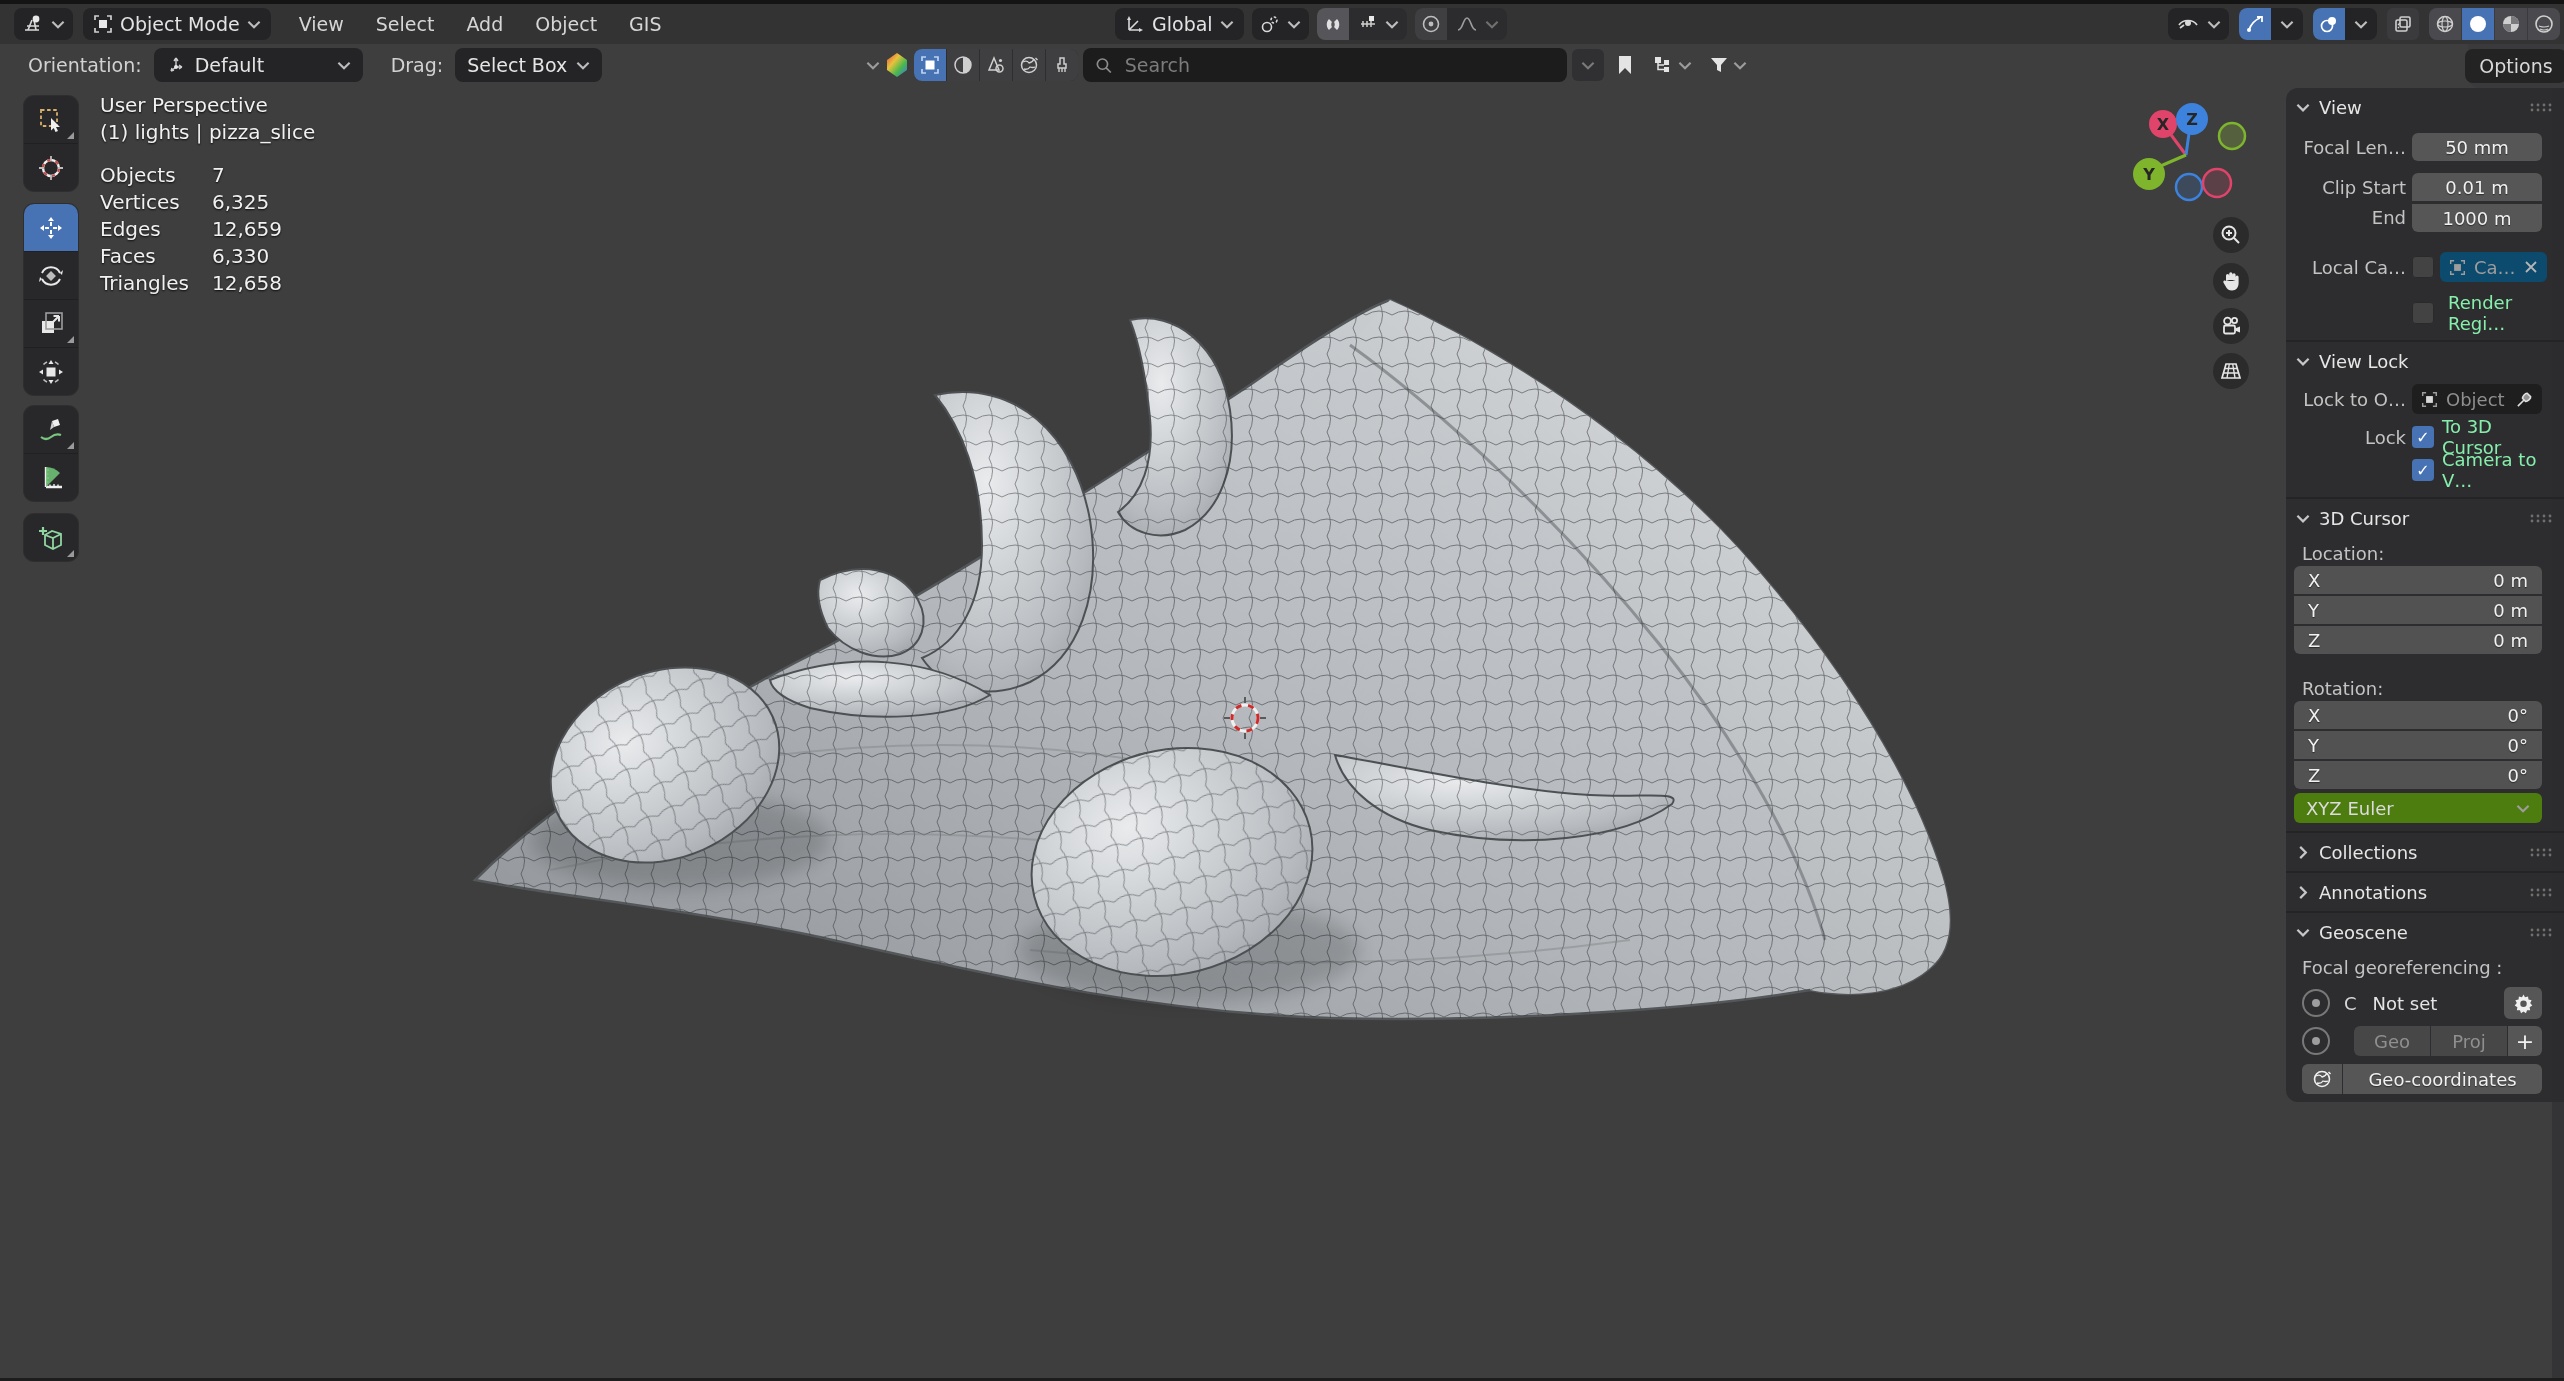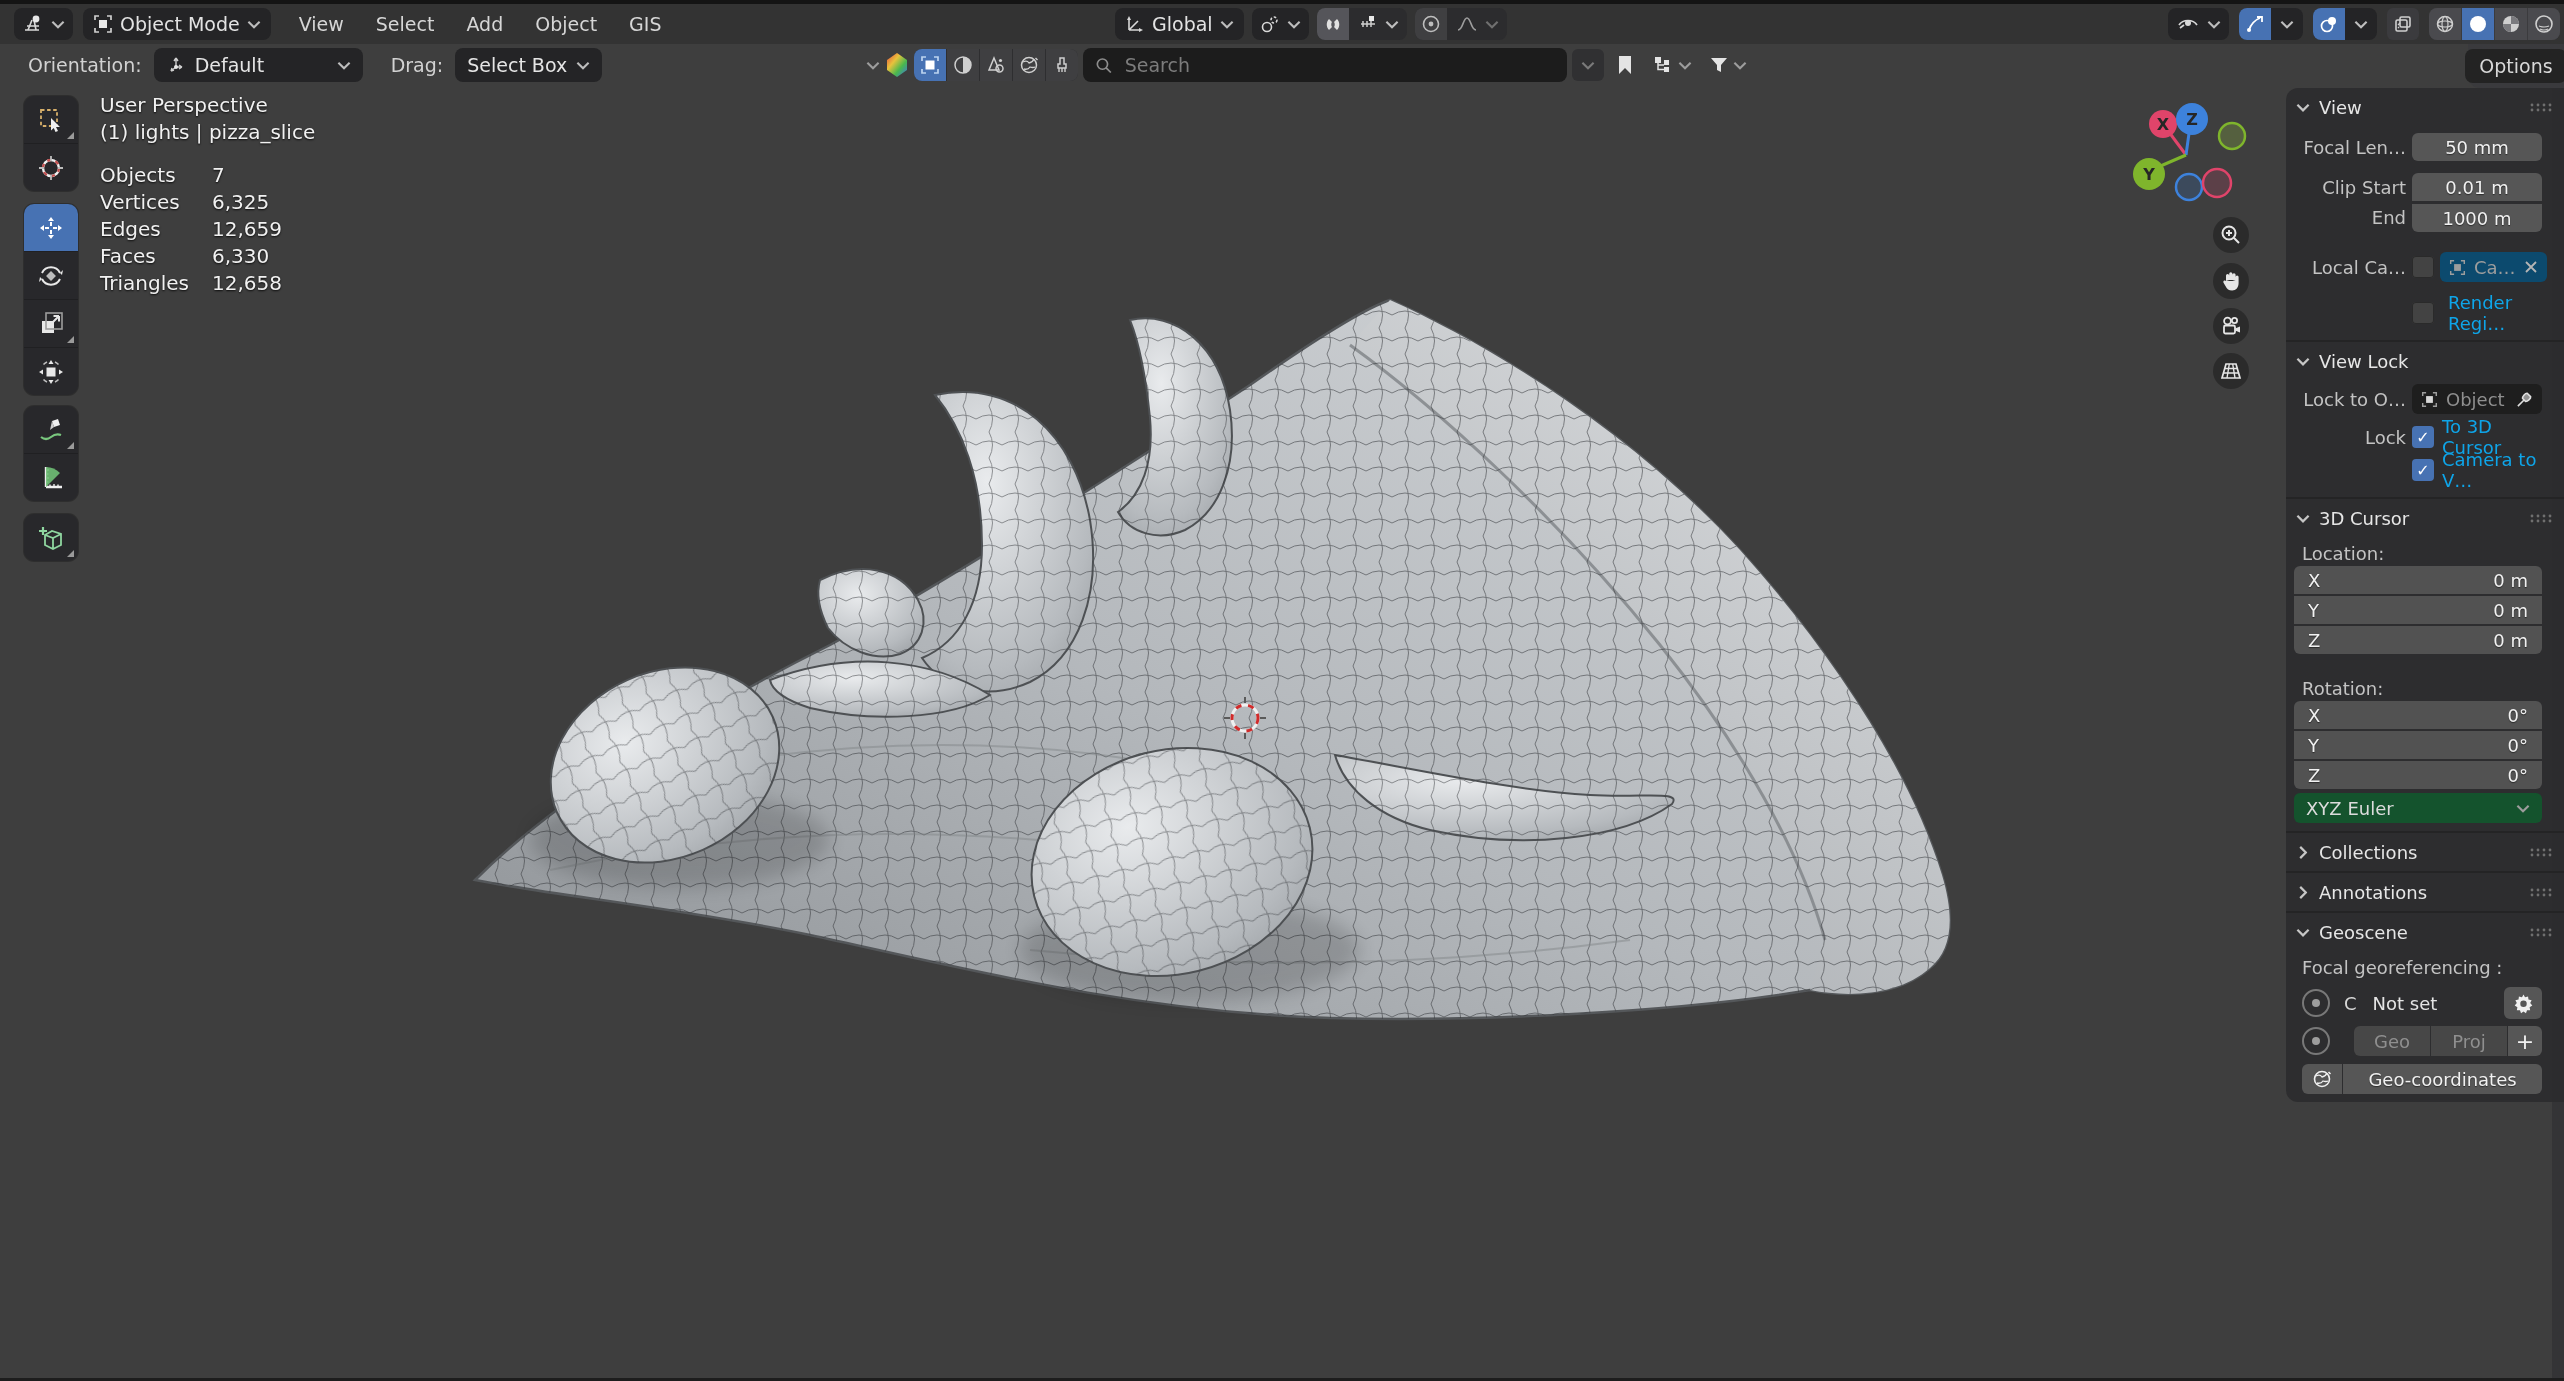--- a/index.html
+++ b/index.html
@@ -67,23 +67,23 @@
   .stack{margin:0 22px 0 8px;}
   .stack .sfield{background:#525252;height:28px;display:flex;align-items:center;padding:0 14px;color:#f1f1f1;
                  text-shadow:0 1px 1px rgba(0,0,0,.5);margin-bottom:2px;}
   .stack .sfield:first-child{border-radius:6px 6px 0 0;}
   .stack .sfield:last-child{border-radius:0 0 6px 6px;margin-bottom:0;}
   .sfield .ax{width:40px;}
   .sfield .val{margin-left:auto;}
   .objfield{background:#1e1e1e;border-radius:6px;height:30px;flex:1;display:flex;align-items:center;gap:8px;padding:0 9px;color:#8f8f8f;}
   .cb{width:22px;height:22px;border-radius:4px;background:#434343;flex:0 0 auto;box-shadow:inset 0 0 0 1px #2a2a2a;}
   .cb.on{background:#4772b3;display:flex;align-items:center;justify-content:center;color:#fff;font-size:16px;box-shadow:none;}
-  .cblabel{color:#0ea5e9;margin-left:8px;}
+  .cblabel{color:#86efac;margin-left:8px;}
   .plain{color:#c3c3c3;padding:6px 16px 2px;}
-  .ddown{background:#14532d;border-radius:6px;height:30px;display:flex;align-items:center;padding:0 12px;color:#dcdcdc;margin:4px 22px 8px 8px;}
+  .ddown{background:#4d7c0f;border-radius:6px;height:30px;display:flex;align-items:center;padding:0 12px;color:#dcdcdc;margin:4px 22px 8px 8px;}
   .ddown .cvs{margin-left:auto;}
   .radio{width:24px;height:24px;border-radius:50%;border:2px solid #787878;display:flex;align-items:center;justify-content:center;flex:0 0 auto;}
   .radio::after{content:"";width:8px;height:8px;border-radius:50%;background:#9d9d9d;}
   .dbtn{background:#474747;color:#8f8f8f;height:30px;display:flex;align-items:center;justify-content:center;}
   .grip{width:26px;height:10px;}
 
   .mesh{left:430px;top:250px;}
   .edgestrip{left:2552px;top:88px;width:12px;height:1293px;background:#343436;}
   .botline{left:0;top:1378px;width:2564px;height:3px;background:#1d1d1d;}
 </style>

